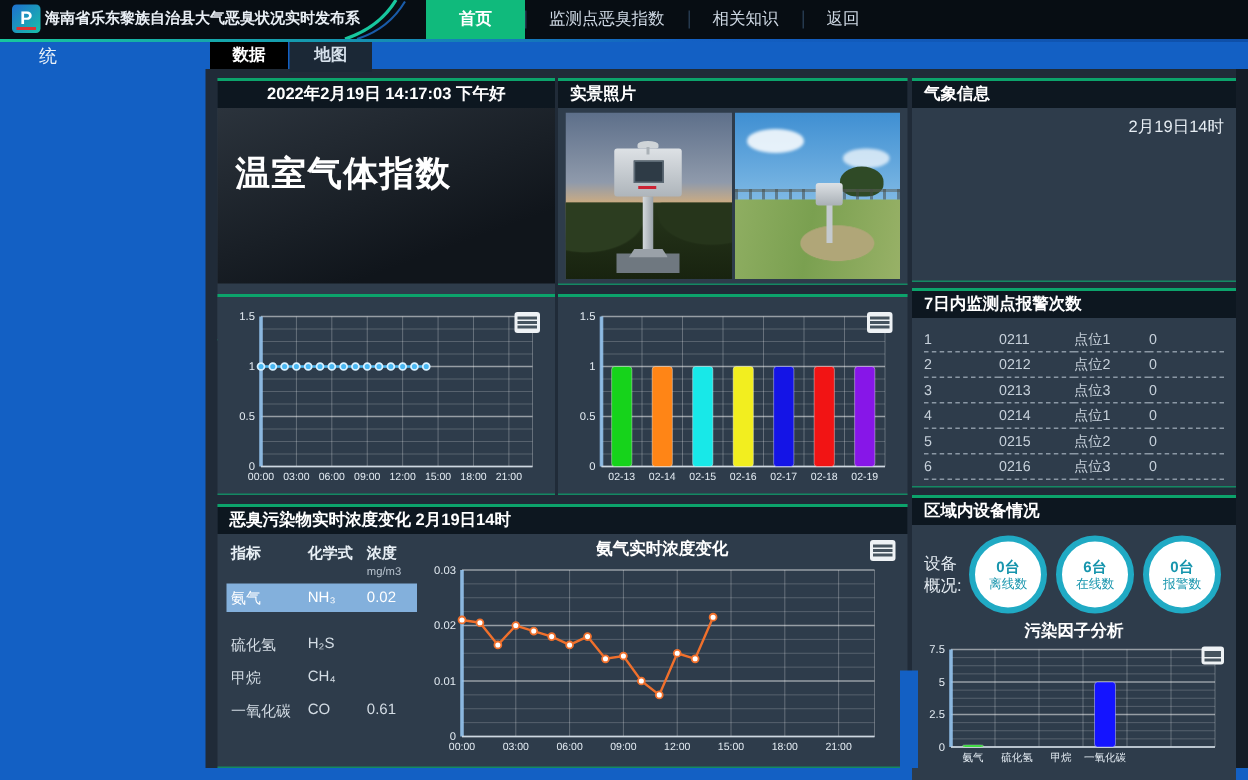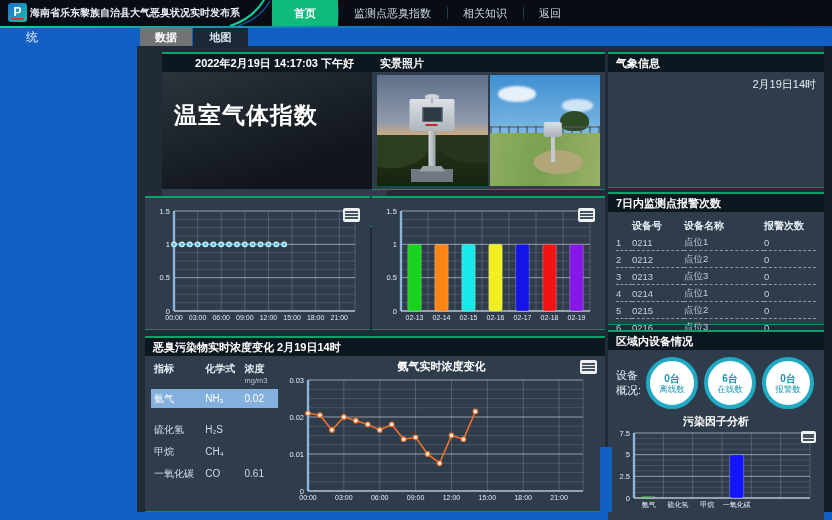--- a/index.html
+++ b/index.html
@@ -11,44 +11,44 @@
   }
   
   .topbar{position:absolute;left:0;top:0;width:832px;height:26px;background:#070d13;z-index:30;}
   .logo{position:absolute;left:8px;top:3px;width:19px;height:19px;border-radius:3px;
         background:linear-gradient(135deg,#1e6fd0,#19c0a8);color:#fff;font-weight:bold;
         font-size:12px;text-align:center;line-height:19px;}
   .logo::after{content:"";position:absolute;left:3px;bottom:2px;width:13px;height:2px;background:#d33;}
   .app-title{position:absolute;left:30px;top:0;height:26px;line-height:26px;color:#e8eef4;
              font-size:10px;font-weight:bold;letter-spacing:0;white-space:nowrap;}
   .swoosh{position:absolute;left:228px;top:0;}
-  .nav{position:absolute;left:272px;top:0;height:26px;display:flex;align-items:flex-end;}
+  .nav{position:absolute;left:284px;top:0;height:26px;display:flex;align-items:flex-end;}
   .nav-item{color:#cfd9e4;font-size:11px;line-height:26px;padding:0 16px;position:relative;cursor:pointer;white-space:nowrap;}
   .nav-item:not(:first-child)::before{content:"";position:absolute;left:0;top:7px;bottom:7px;width:1px;background:#25394e;}
   .nav-item.active{background:#10ba7c;color:#fff;font-weight:bold;padding:0 22px;}
   .topline{position:absolute;left:0;top:26px;width:832px;height:2px;z-index:29;
            background:linear-gradient(90deg,#17c79e,#1360c4 55%,#0e4fa8);}
   
   .tabsrow{position:absolute;left:0;top:28px;width:832px;height:18px;background:#1360c4;z-index:20;}
   .side-label{position:absolute;left:26px;top:0;height:18px;line-height:18px;color:#eaf1f8;font-size:12px;}
   .tab{position:absolute;top:0;height:18px;line-height:18px;text-align:center;font-size:11px;font-weight:bold;color:#fff;cursor:pointer;}
-  .tab.active{left:140px;width:52px;background:#737373;}
+  .tab.active{left:140px;width:52px;background:#000000;}
   .tab.inactive{left:193px;width:55px;height:20px;background:#1b2836;color:#d6e1ec;}
   
   .main{position:absolute;left:137px;top:46px;width:695px;height:466px;background:#202b38;z-index:1;}
   .edge-right{position:absolute;left:824px;top:46px;width:8px;height:466px;background:#141d27;z-index:2;}
   .blue-gap{position:absolute;left:600px;top:447px;width:12px;height:65px;background:#1360c4;z-index:8;}
   
   .panel{position:absolute;background:#2e3c4b;border-top:2px solid #0ca36b;
          border-bottom:1px solid rgba(12,163,107,.75);box-sizing:border-box;z-index:5;}
   .panel-h{height:18px;line-height:18px;background:#0d1720;color:#fff;font-size:11px;
            font-weight:bold;padding:0 8px;white-space:nowrap;overflow:hidden;}
   .panel-h.center{text-align:center;}
   
-  #clock-panel{left:162px;top:52px;width:225px;height:175px;}
+  #clock-panel{left:145px;top:52px;width:225px;height:175px;}
   #clock-panel .body{height:117px;background:linear-gradient(160deg,#2b333c,#10151b 75%);padding:20px 12px;box-sizing:border-box;}
   .display-text{color:#fff;font-size:23px;font-weight:bold;letter-spacing:1px;margin-top:8px;}
   
   #photos-panel{left:372px;top:52px;width:233px;height:138px;}
   #photos-panel .body{height:117px;display:flex;padding:3px 5px;box-sizing:border-box;gap:2px;}
   .photo{flex:1;position:relative;overflow:hidden;}
   .p1-sky{position:absolute;inset:0;background:linear-gradient(180deg,#5d6f8a,#8f9aab 42%,#d3ae7d 56%,#9aa6b3 63%,#5e6b7c 80%);}
   .p1-trees{position:absolute;left:0;right:0;bottom:0;height:46%;
      background:radial-gradient(60% 80% at 12% 18%,#2c3d20 0 58%,transparent 60%),
                 radial-gradient(55% 70% at 88% 14%,#26351b 0 58%,transparent 60%),
@@ -302,26 +302,20 @@
         <rect x="140.75" y="41.333333333333336" width="13.5" height="66.66666666666666" rx="2" fill="#1414e6" stroke="rgba(255,255,255,0.5)" stroke-width="0.5"></rect>
         <rect x="167.75" y="41.333333333333336" width="13.5" height="66.66666666666666" rx="2" fill="#f21414" stroke="rgba(255,255,255,0.5)" stroke-width="0.5"></rect>
         <rect x="194.75" y="41.333333333333336" width="13.5" height="66.66666666666666" rx="2" fill="#8716e8" stroke="rgba(255,255,255,0.5)" stroke-width="0.5"></rect>
       </svg></div>
 </div>
 
 <div class="panel" id="alarm-panel">
   <div class="panel-h">7日内监测点报警次数</div>
   <table>
     <tbody id="alarm-tbody">
-        <tr class="hdr">
-          <th style="width: 16px;"></th>
-          <th style="width: 52px;">设备号</th>
-          <th style="width: 80px;">设备名称</th>
-          <th style="width: 52px;">报警次数</th>
-        </tr>
         <tr>
           <td>1</td>
           <td>0211</td>
           <td>点位1</td>
           <td>0</td>
         </tr>
         <tr>
           <td>2</td>
           <td>0212</td>
           <td>点位2</td>

